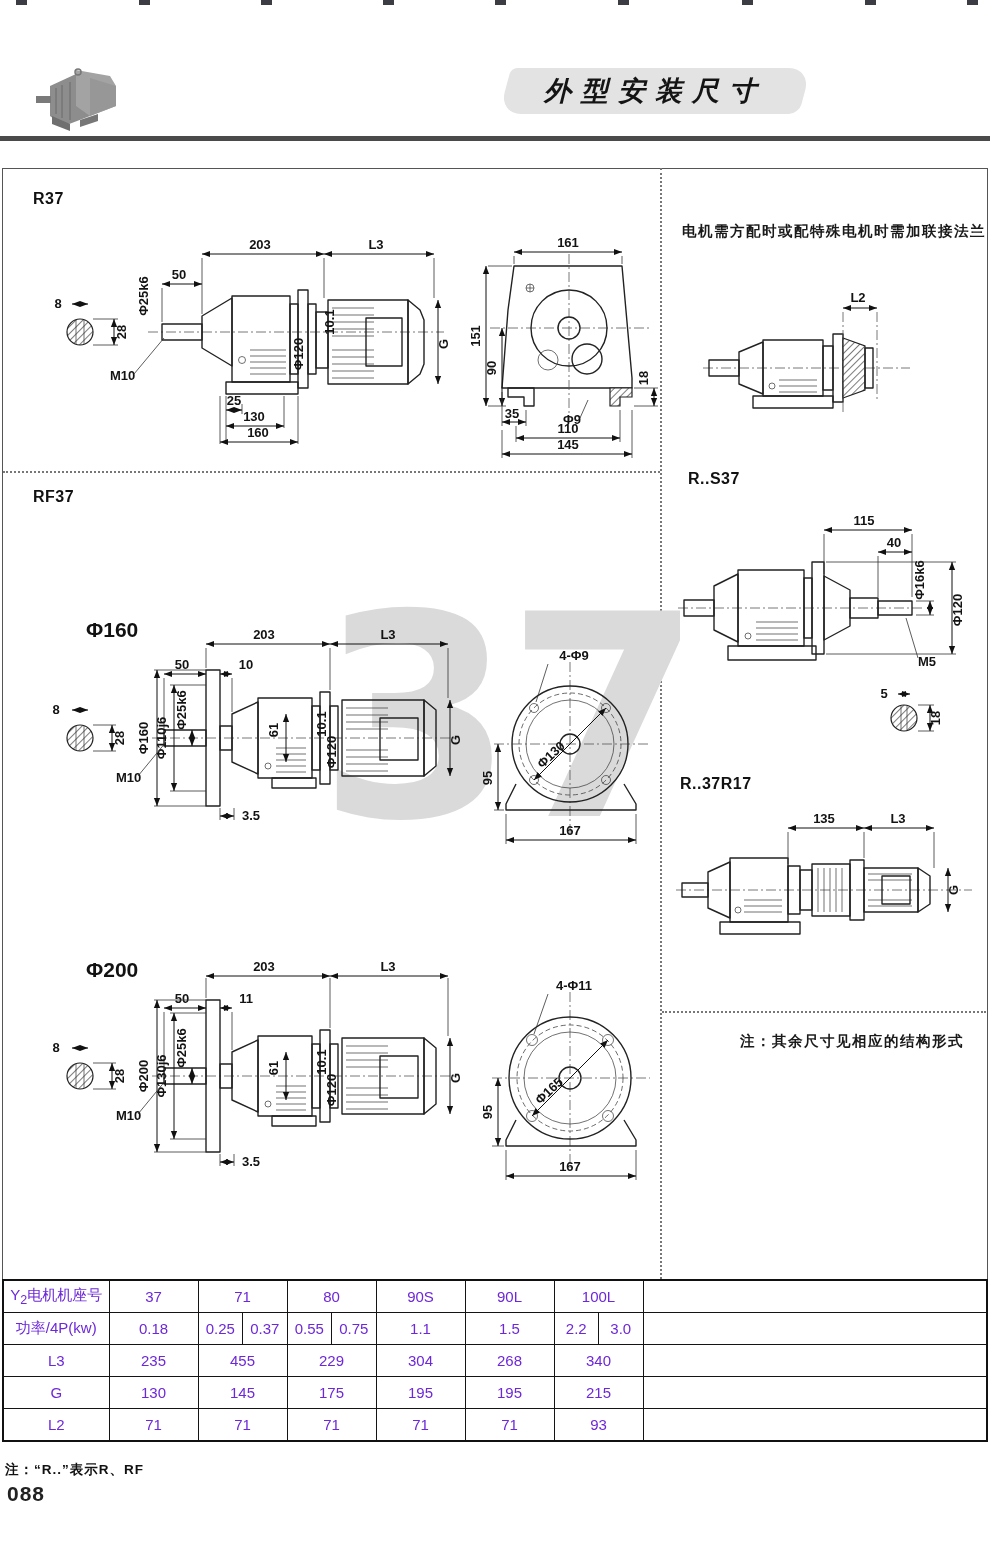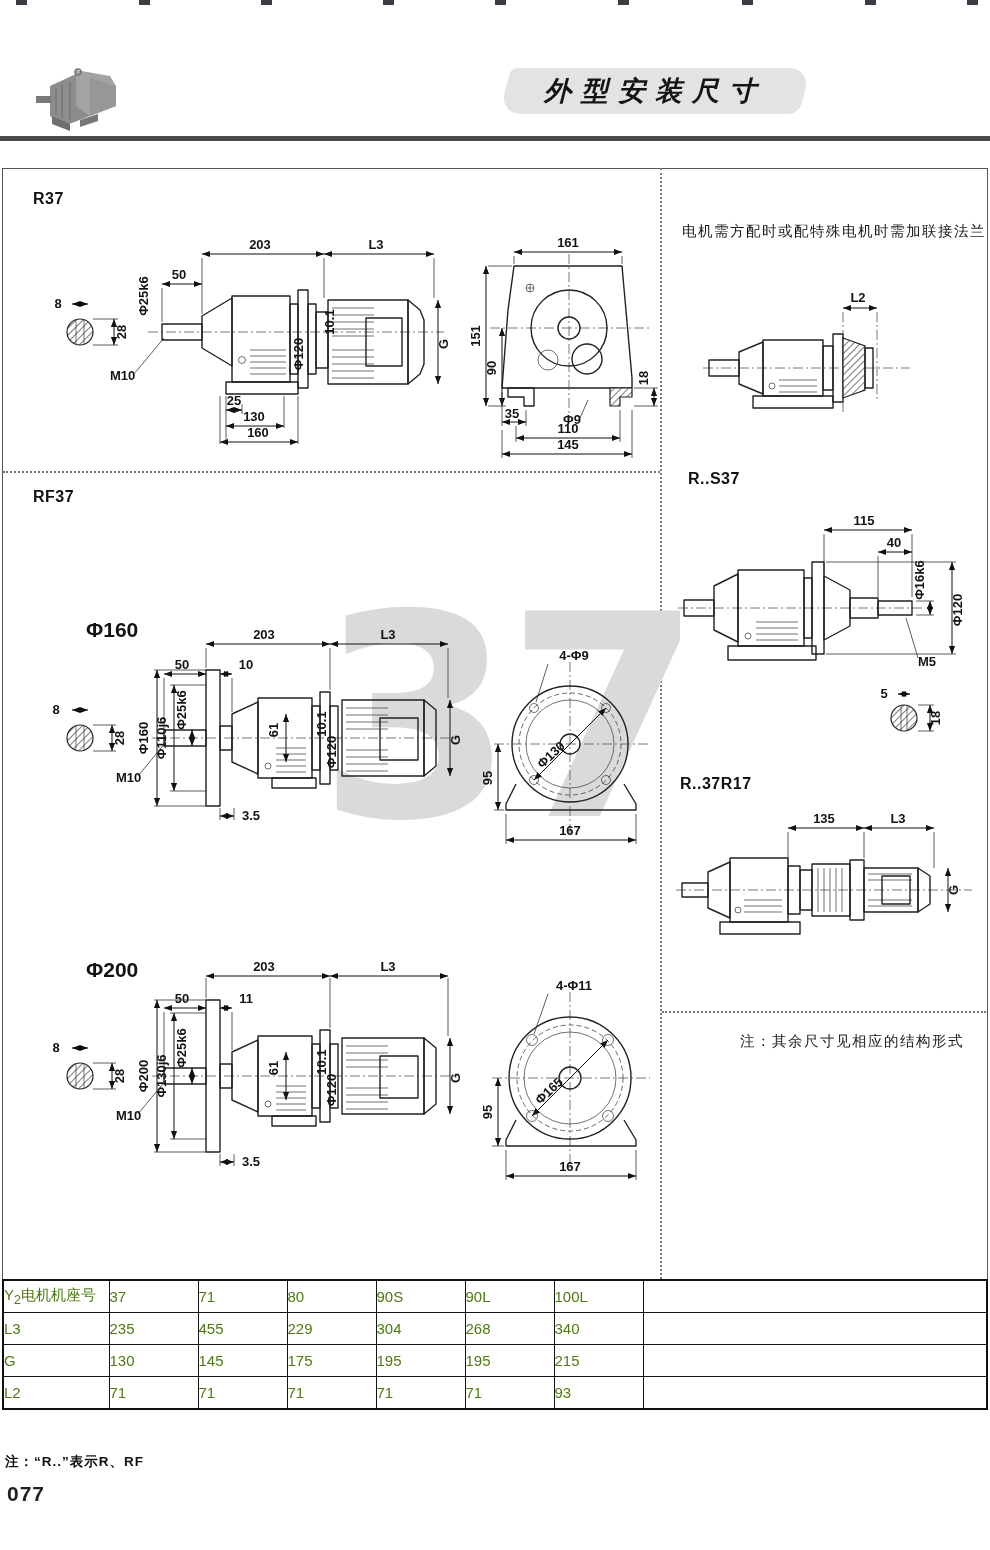--- a/index.html
+++ b/index.html
@@ -1,21 +1,21 @@
 <!DOCTYPE html>
 <html><head>
 <meta charset="utf-8">
 <style>
   html,body{margin:0;padding:0;background:#888;}
   #page{position:relative;width:990px;height:1550px;background:#ffffff;overflow:hidden;
         font-family:"Liberation Sans",sans-serif;color:#111;}
   .abs{position:absolute;}
   .h1{font-weight:700;font-size:16px;color:#121212;letter-spacing:0.5px;}
   .h2{font-weight:700;font-size:21px;color:#121212;}
-  .cn{font-weight:400;font-size:14.5px;color:#1a1a1a;letter-spacing:1.5px;}
+  .cn{font-weight:700;font-size:14.5px;color:#1a1a1a;letter-spacing:1.5px;}
   .topmark{position:absolute;top:0;width:11px;height:5px;background:#3c3c44;}
   .hdr-rule{position:absolute;left:0;top:136px;width:990px;height:5px;background:#4a4a4a;}
   .badge{position:absolute;left:505px;top:68px;width:300px;height:46px;background:#e3e3e3;
          transform:skewX(-15deg);border-radius:6px 22px 10px 22px;}
   .badge span{display:block;transform:skewX(15deg);text-align:center;line-height:46px;
          font-style:italic;font-weight:700;font-size:27px;letter-spacing:10px;color:#141414;}
   .frame{position:absolute;left:2px;top:168px;width:984px;height:1111px;
          border:1px solid #555;border-bottom:none;}
   .vdiv{position:absolute;left:660px;top:168px;width:0;height:1111px;border-left:2px dotted #777;}
   .hdivL{position:absolute;left:3px;top:471px;width:657px;height:0;border-top:2px dotted #777;}
@@ -28,24 +28,24 @@
   .thin{stroke:#333;stroke-width:0.7;fill:none;}
   .dim{stroke:#111;stroke-width:1;marker-start:url(#ar);marker-end:url(#ar);}
   .ext{stroke:#333;stroke-width:0.8;}
   .cl{stroke:#555;stroke-width:0.8;stroke-dasharray:10 3 2 3;fill:none;}
   .bc{stroke:#444;stroke-width:0.8;stroke-dasharray:5 3;fill:none;}
   .hf{fill:url(#hatch);stroke:#222;stroke-width:1.2;}
   text.dt{font:600 13px "Liberation Sans",sans-serif;fill:#131313;text-anchor:middle;}
   text.dtl{text-anchor:start;}
   
   table.spec{border-collapse:collapse;table-layout:fixed;width:986px;border:2px solid #111;}
-  table.spec td{border:1.5px solid #141414;text-align:left;vertical-align:middle;
-     font-size:15px;height:31px;padding:0;color:#4d7c0f;}
+  table.spec td{border:1.5px solid #141414;text-align:center;vertical-align:middle;
+     font-size:15px;height:31px;padding:0;color:#6d28d9;}
   td.lbl{font-size:14px;}
-  .footnote{font-weight:600;font-size:13.5px;color:#111;letter-spacing:1px;}
+  .footnote{font-weight:600;font-size:13.5px;color:#111;letter-spacing:1px;margin-top:8px;}
   .pageno{font-weight:600;font-size:21px;color:#222;letter-spacing:1px;}
 </style>
 </head>
 <body>
 
 <div id="page">
 
   <svg width="0" height="0" style="position:absolute" aria-hidden="true">
     <defs>
       <marker id="ar" viewBox="0 0 10 10" refX="9" refY="5" markerWidth="9" markerHeight="9" orient="auto-start-reverse">
@@ -538,20 +538,33 @@
       </colgroup>
       <tbody>
           <tr>
         <td class="lbl"><span>Y</span><sub>2</sub><span>电机机座号</span></td>
         <td colspan="2">37</td>
         <td colspan="2">71</td>
         <td colspan="2">80</td>
         <td colspan="2">90S</td>
         <td colspan="2">90L</td>
         <td colspan="2">100L</td>
+        <td></td>
+      </tr>
+      <tr>
+        <td class="lbl">功率/4P(kw)</td>
+        <td colspan="2">0.18</td>
+        <td>0.25</td>
+        <td>0.37</td>
+        <td>0.55</td>
+        <td>0.75</td>
+        <td colspan="2">1.1</td>
+        <td colspan="2">1.5</td>
+        <td>2.2</td>
+        <td>3.0</td>
         <td></td>
       </tr>
       <tr>
         <td class="lbl">L3</td>
         <td colspan="2">235</td>
         <td colspan="2">455</td>
         <td colspan="2">229</td>
         <td colspan="2">304</td>
         <td colspan="2">268</td>
         <td colspan="2">340</td>
@@ -575,15 +588,15 @@
         <td colspan="2">71</td>
         <td colspan="2">71</td>
         <td colspan="2">93</td>
         <td></td>
       </tr>
     </tbody>
       </table>
   </div>
 
   <div class="abs footnote" style="left:5px;top:1453px">注：“R..”表示R、RF</div>
-  <div class="abs pageno" style="left:7px;top:1482px">077</div>
+  <div class="abs pageno" style="left:7px;top:1482px">088</div>
 
 </div>
 
 </body></html>

